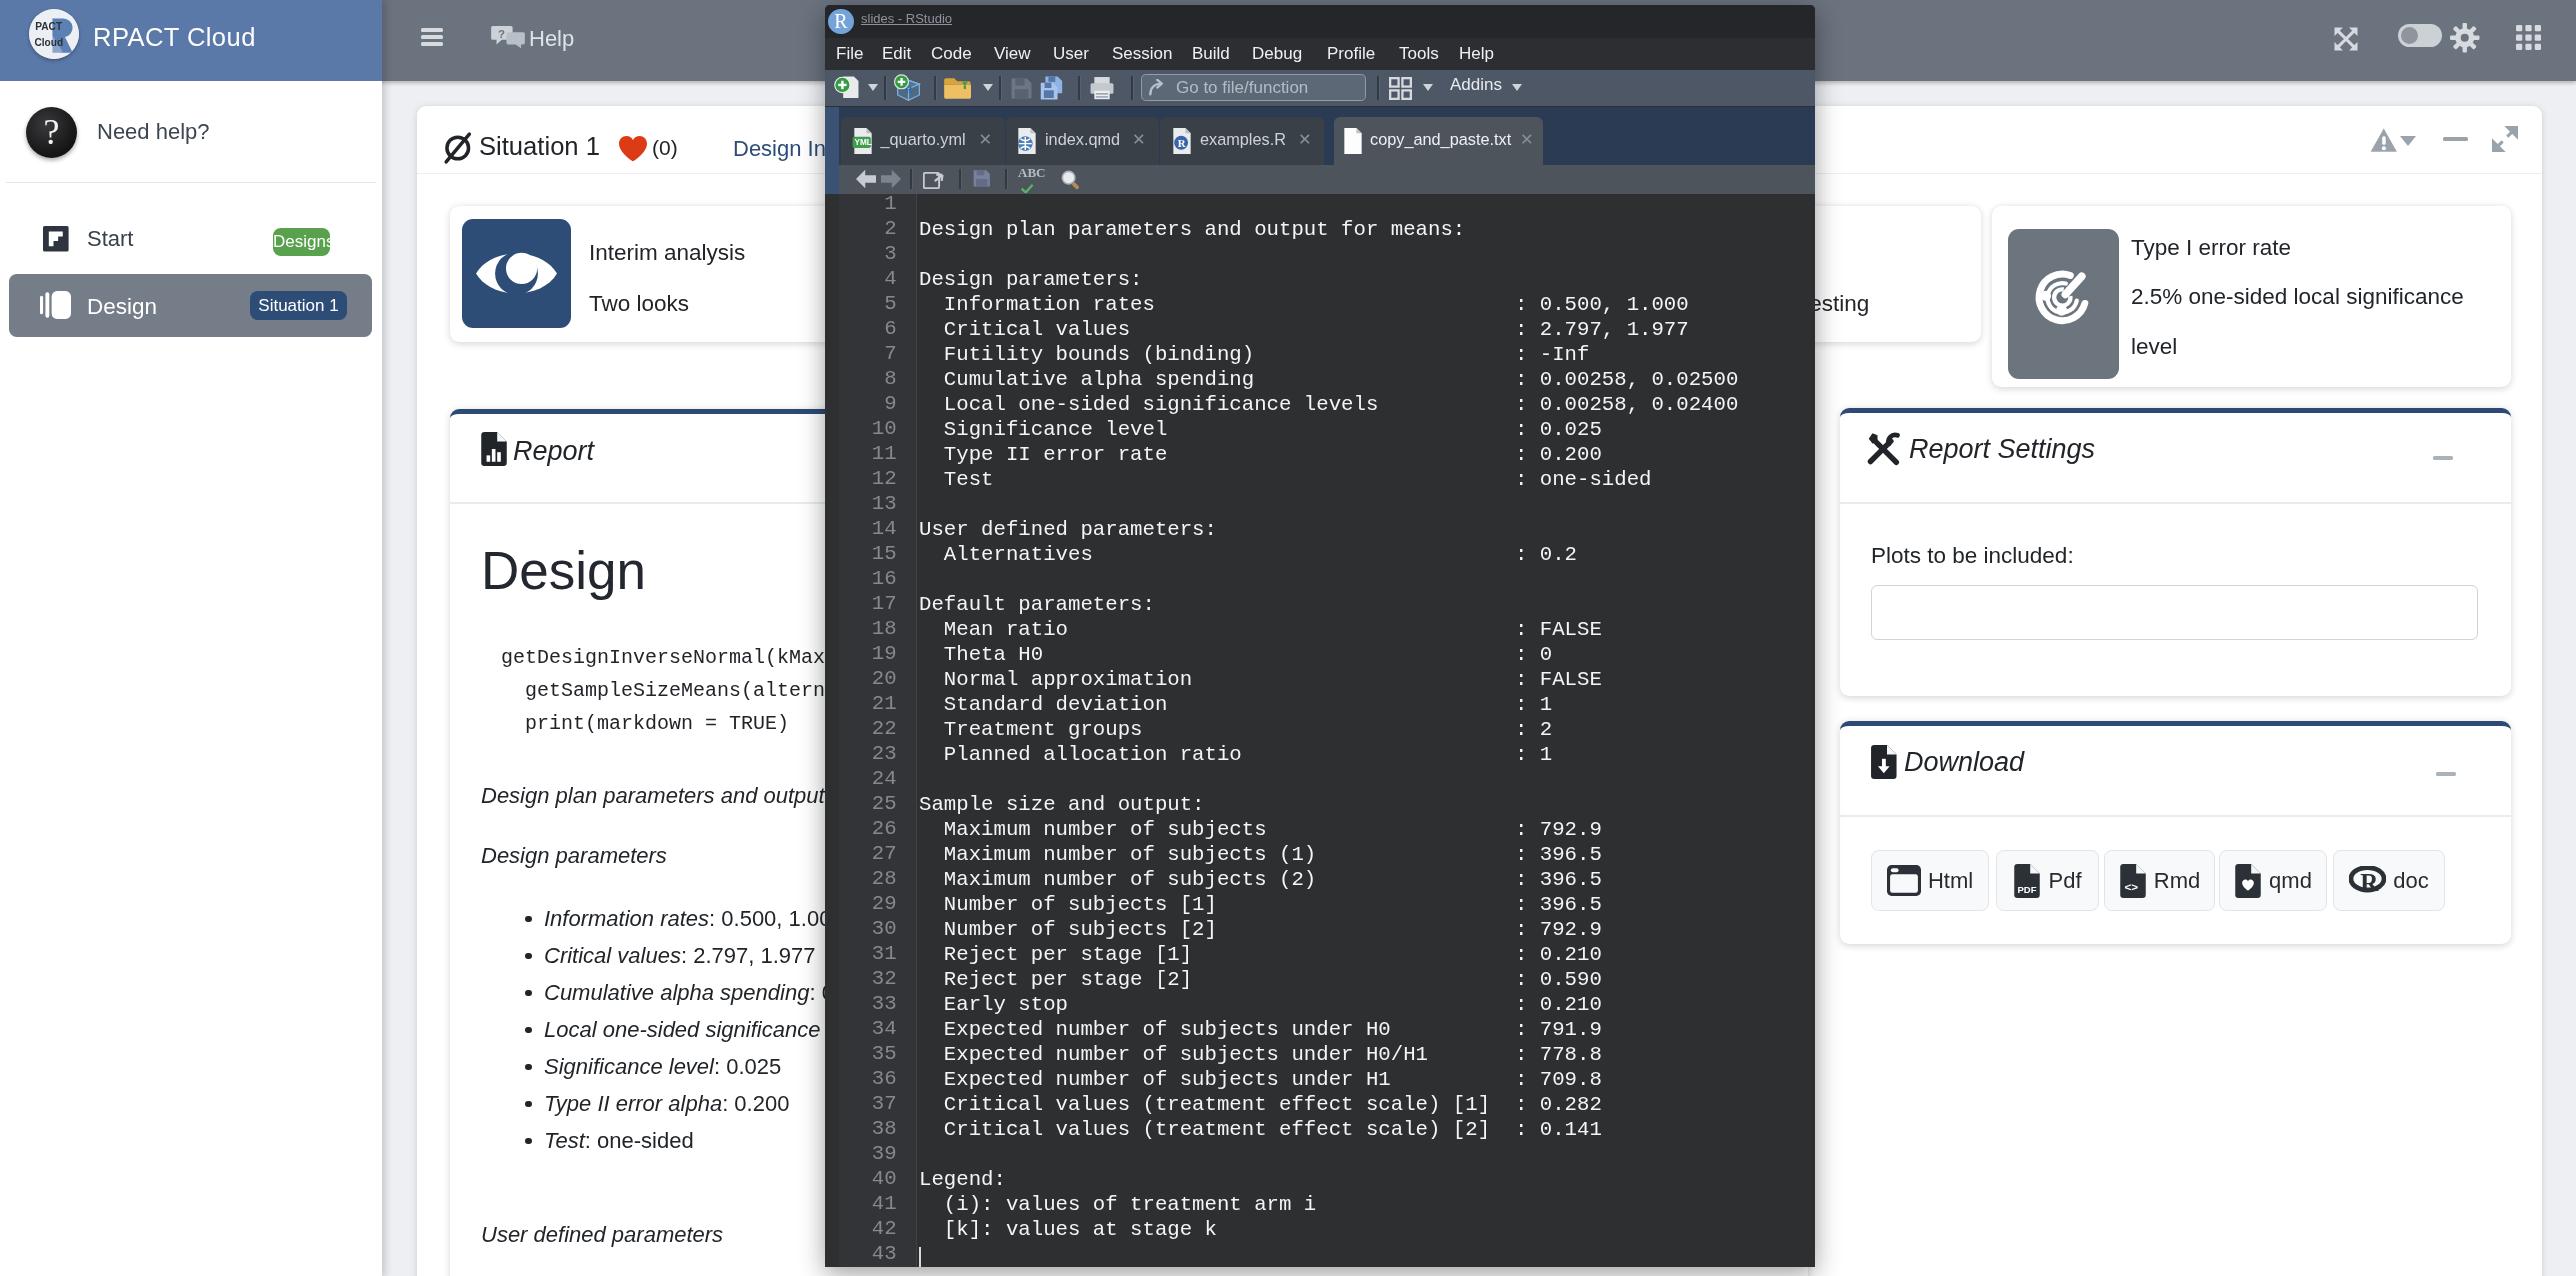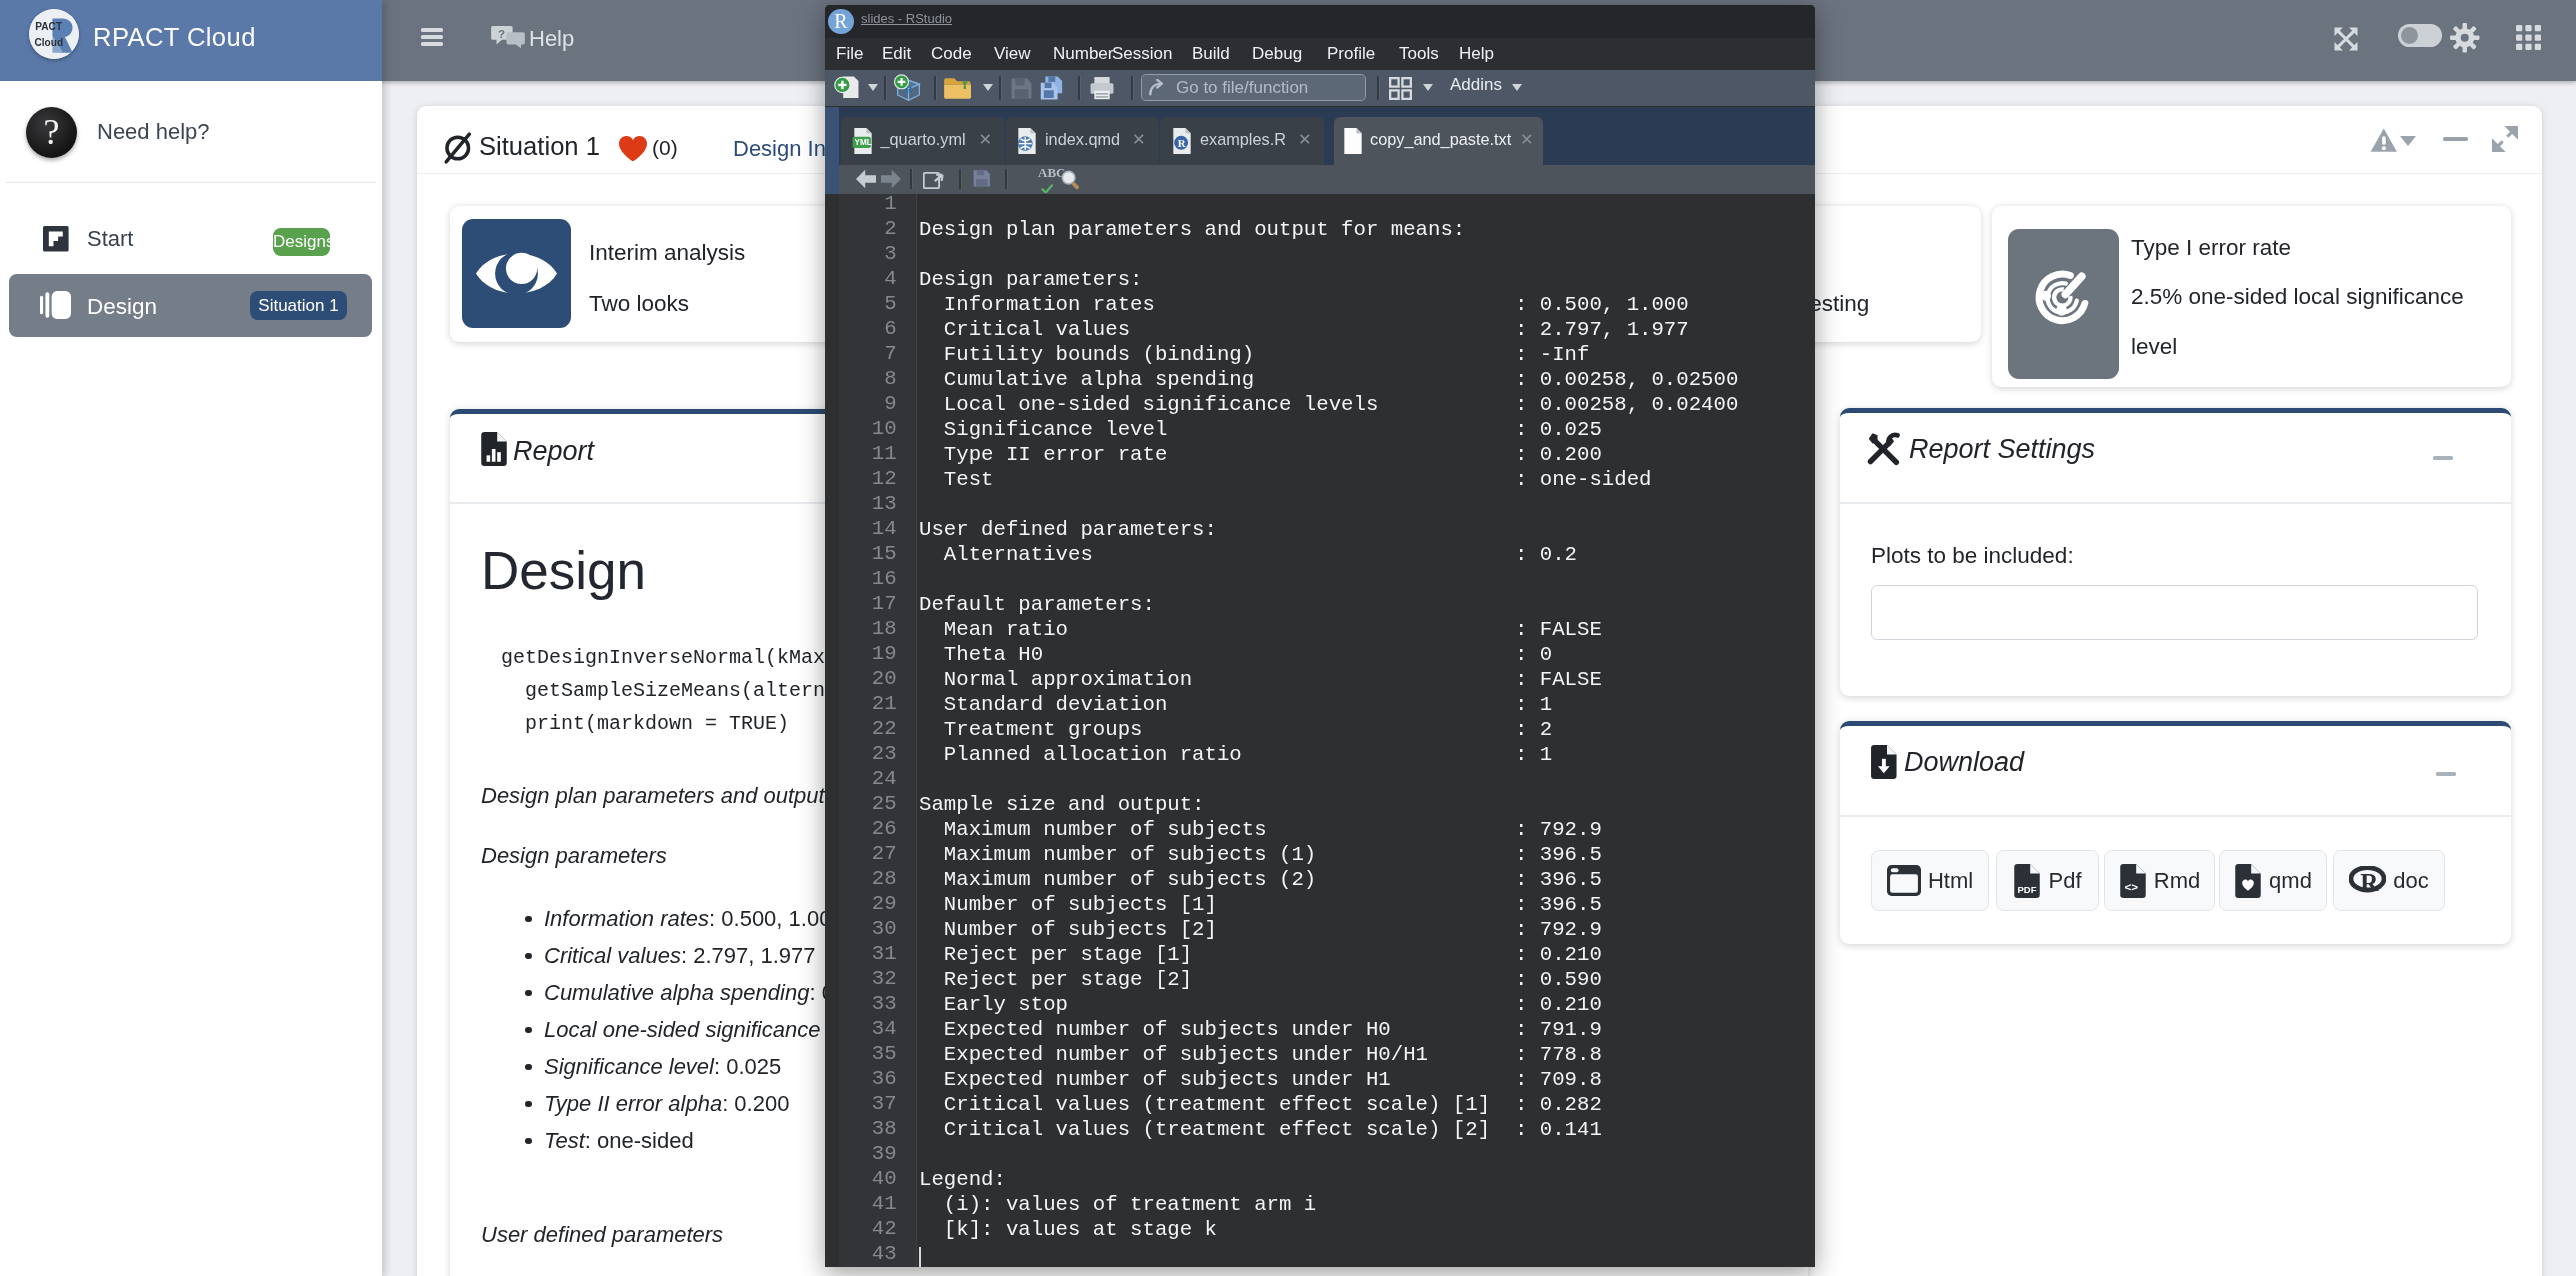--- a/index.html
+++ b/index.html
@@ -242,21 +242,21 @@
 <div id="rs">
   <div id="rs-title">
     <div class="rlogo">R</div>
     <div class="ttl">slides - RStudio</div>
   </div>
   <div id="rs-menu">
     <span style="left:11px;">File</span>
       <span style="left:57px;">Edit</span>
       <span style="left:106px;">Code</span>
       <span style="left:169px;">View</span>
-      <span style="left:228px;">Number</span>
+      <span style="left:228px;">User</span>
       <span style="left:287px;">Session</span>
       <span style="left:367px;">Build</span>
       <span style="left:427px;">Debug</span>
       <span style="left:502px;">Profile</span>
       <span style="left:574px;">Tools</span>
       <span style="left:634px;">Help</span>
   </div>
   <div id="rs-tools">
     <div class="abs" style="left:8.5px; top:5.4px;"><svg width="26" height="26" viewBox="0 0 34 34">
           <path d="M12 2 H26 L32 8 V30 H12 Z" fill="#e8eaec"></path>
@@ -381,21 +381,21 @@
           <rect x="1" y="5" width="20" height="20" rx="2" fill="none" stroke="#c7ccd2" stroke-width="2.5"></rect>
           <path d="M14 12 L27 12 M27 12 L21 6.5 M27 12 L21 17.5" stroke="#c7ccd2" stroke-width="3" fill="none" transform="rotate(-40 20 12)"></path>
         </svg></div>
     <div class="sep" style="left:134px; top:4.7px; height:19.4px;"></div>
     <div class="abs" style="left:147px; top:3.9px;"><svg width="22" height="20" viewBox="0 0 34 32">
           <path d="M2 2 H22 L28 8 V28 H2 Z" fill="#77809c"></path>
           <rect x="7" y="2" width="12" height="8" fill="#636b85"></rect>
           <rect x="6" y="16" width="18" height="12" fill="#636b85"></rect>
         </svg></div>
     <div class="sep" style="left:180px; top:4.7px; height:19.4px;"></div>
-    <div class="abs" style="left:193px; top:0.8px; font-size:13px; font-weight:bold; color:#b6bcc3; font-family:'Liberation Serif',serif;margin-left:20px;">ABC<br><svg width="12.4" height="9.3" viewBox="0 0 16 12" style="margin-left:3.1px;">
+    <div class="abs" style="left:193px; top:0.8px; font-size:13px; font-weight:bold; color:#b6bcc3; font-family:'Liberation Serif',serif;">ABC<br><svg width="12.4" height="9.3" viewBox="0 0 16 12" style="margin-left:3.1px;">
           <path d="M1 6 L6 11 L15 1" stroke="#58b368" stroke-width="3" fill="none"></path>
         </svg></div>
     <div class="abs" style="left:235px; top:3.9px;"><svg width="22" height="22" viewBox="0 0 28 28">
           <circle cx="11" cy="11" r="8" fill="#e8eaed" stroke="#aab1b8" stroke-width="2"></circle>
           <rect x="18" y="16" width="10" height="5" rx="2" transform="rotate(45 18 16)" fill="#b08d57"></rect>
         </svg></div>
   </div>
   <div id="rs-strip"></div>
   <div id="rs-edit"></div>
   <div id="rs-gutter">

